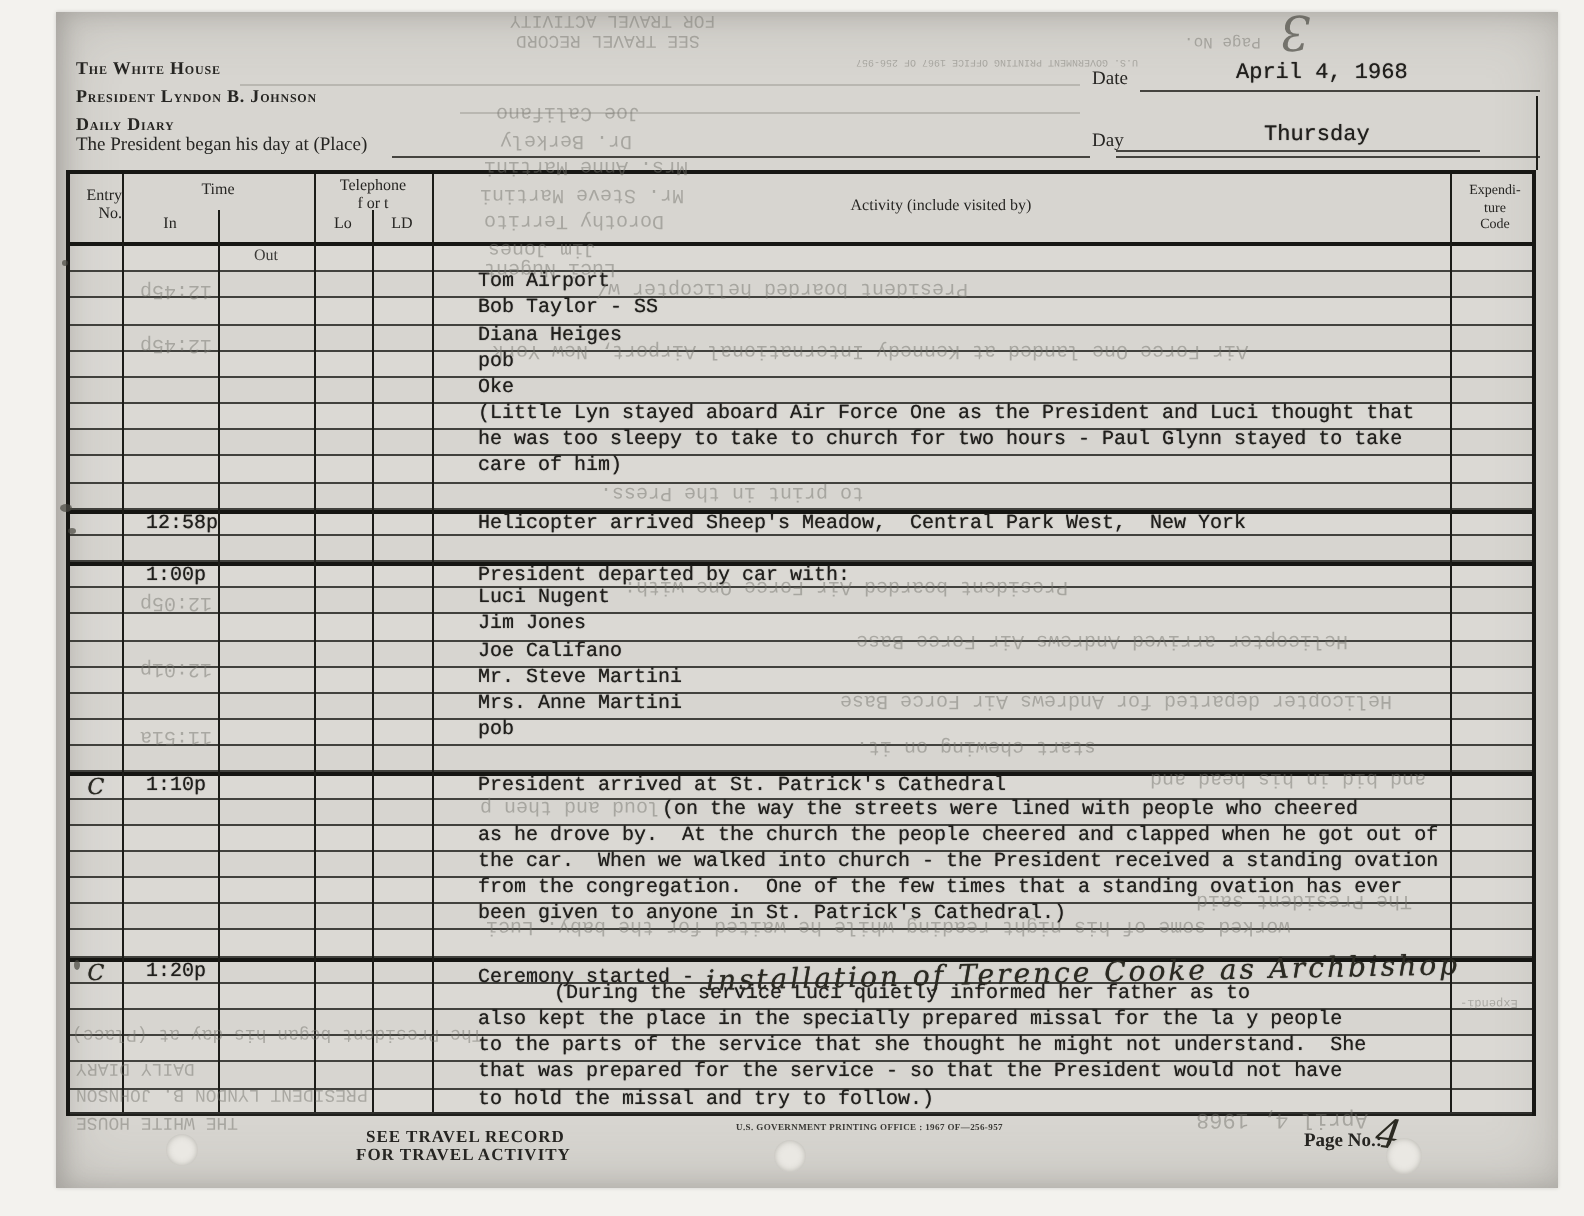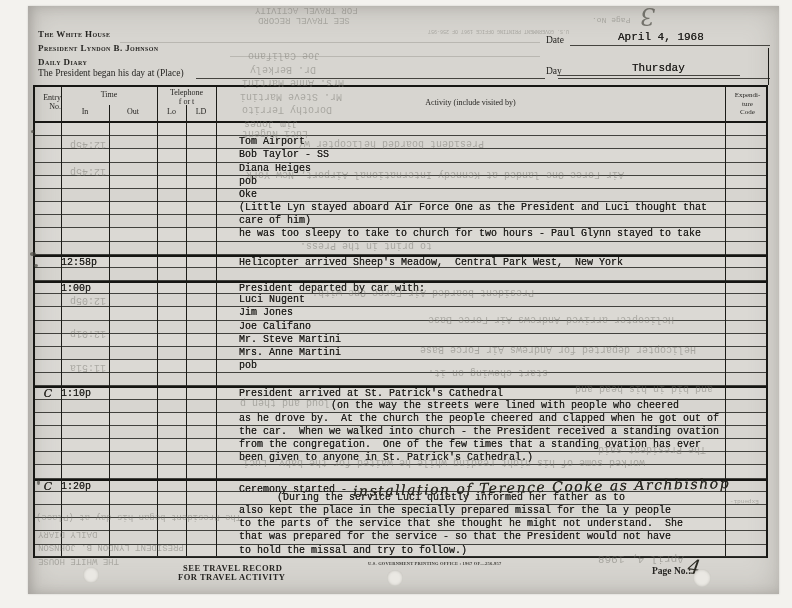--- a/index.html
+++ b/index.html
@@ -18,21 +18,21 @@
   #ftable{position:absolute;left:33px;top:85px;width:735px;height:473px;border:2px solid #171714;box-sizing:border-box;}
   #thead{position:relative;height:36px;border-bottom:2.5px solid #171714;box-sizing:border-box;}
   .th{position:absolute;color:#262522;font-size:8px;text-align:center;line-height:8.5px;white-space:pre;}
   #tbody{position:relative;}
   .trow{display:flex;height:13.18px;box-sizing:border-box;border-bottom:1px solid rgba(28,28,24,.8);overflow:visible;}
   .trow:nth-child(odd){background:rgba(255,255,255,.10);}
   .trow.sep{border-top:2px solid #151512;}
   .cell{box-sizing:border-box;font-family:"Liberation Mono",monospace;font-size:10px;line-height:12.5px;
         color:#201f1c;text-shadow:0 0 .5px rgba(32,31,28,.85);white-space:pre;overflow:visible;flex:none;}
   .c-entry{width:26px;text-align:center;}
-  .c-time-in{width:48px;}
+  .c-time-in{width:48px;padding-left:12px;}
   .c-time-out{width:48px;}
   .c-lo{width:29px;}
   .c-ld{width:30px;}
   .c-activity{width:509px;padding-left:23px;}
   .c-expenditure{width:45px;}
   .script-c{font-family:"DejaVu Serif",serif;font-style:italic;font-size:11px;color:#2a2922;}
   .handwriting{font-family:"DejaVu Serif",serif;font-style:italic;font-size:14px;letter-spacing:1.5px;color:#2b2a22;
                display:inline-block;transform:rotate(-1.2deg);white-space:nowrap;}
   .vline{position:absolute;width:1px;background:#1c1c18;top:0;bottom:0;}
   .vline.half{top:18px;}
@@ -69,21 +69,21 @@
   <div class="formline" style="left:196px;top:78px;width:349px;"></div>
   <div class="formline" style="left:558px;top:75px;width:182px;"></div>
   <div class="formline" style="left:558px;top:78px;width:212px;"></div>
   <div style="position:absolute;left:768px;top:48px;width:1px;height:37px;background:#1c1c18;"></div>
 
   <div id="ftable">
     <div id="thead">
       <div class="th" style="left:0;top:7px;width:26px;text-align:right;"><span>Entry</span><br><span>No.</span></div>
       <div class="th" style="left:26px;top:4px;width:96px;">Time</div>
       <div class="th" style="left:26px;top:21px;width:48px;">In</div>
-      <div class="th" style="left:74px;top:21px;width:48px;">Out</div>
+      <div class="th" style="left:74px;top:37px;width:48px;">Out</div>
       <div class="th" style="left:122px;top:2px;width:59px;"><span>Telephone</span><br><span>f or t</span></div>
       <div class="th" style="left:122px;top:21px;width:29px;">Lo</div>
       <div class="th" style="left:151px;top:21px;width:30px;">LD</div>
       <div class="th" style="left:181px;top:12px;width:509px;">Activity (include visited by)</div>
       <div class="th" style="left:690px;top:4px;width:45px;font-size:7px;"><span>Expendi-</span><br><span>ture</span><br><span>Code</span></div>
     </div>
     <div id="tbody">
         <div class="trow">
           <div class="cell c-entry"></div>
           <div class="cell c-time-in"></div>
@@ -146,30 +146,30 @@
           <div class="cell c-ld"></div>
           <div class="cell c-activity"><span>(Little Lyn stayed aboard Air Force One as the President and Luci thought that</span></div>
           <div class="cell c-expenditure"></div>
         </div>
         <div class="trow">
           <div class="cell c-entry"></div>
           <div class="cell c-time-in"></div>
           <div class="cell c-time-out"></div>
           <div class="cell c-lo"></div>
           <div class="cell c-ld"></div>
+          <div class="cell c-activity"><span>he was too sleepy to take to church for two hours - Paul Glynn stayed to take</span></div>
+          <div class="cell c-expenditure"></div>
+        </div>
+        <div class="trow">
+          <div class="cell c-entry"></div>
+          <div class="cell c-time-in"></div>
+          <div class="cell c-time-out"></div>
+          <div class="cell c-lo"></div>
+          <div class="cell c-ld"></div>
           <div class="cell c-activity"><span>care of him)</span></div>
-          <div class="cell c-expenditure"></div>
-        </div>
-        <div class="trow">
-          <div class="cell c-entry"></div>
-          <div class="cell c-time-in"></div>
-          <div class="cell c-time-out"></div>
-          <div class="cell c-lo"></div>
-          <div class="cell c-ld"></div>
-          <div class="cell c-activity"><span>he was too sleepy to take to church for two hours - Paul Glynn stayed to take</span></div>
           <div class="cell c-expenditure"></div>
         </div>
         <div class="trow">
           <div class="cell c-entry"></div>
           <div class="cell c-time-in"></div>
           <div class="cell c-time-out"></div>
           <div class="cell c-lo"></div>
           <div class="cell c-ld"></div>
           <div class="cell c-activity"><span></span></div>
           <div class="cell c-expenditure"></div>

